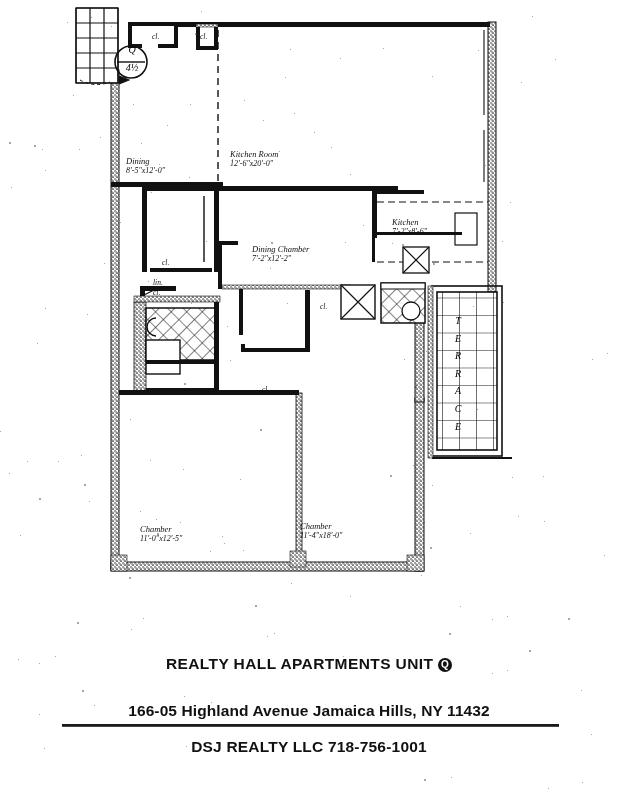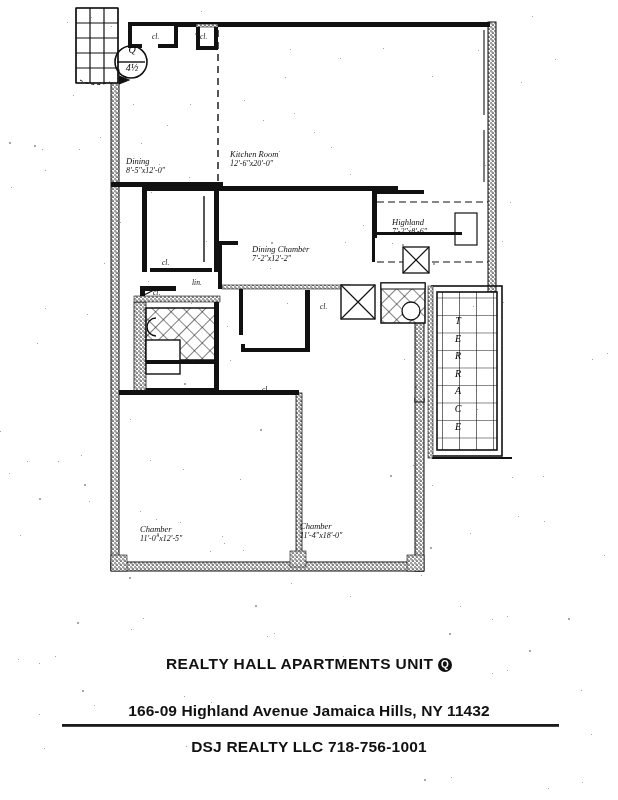--- a/index.html
+++ b/index.html
@@ -195,38 +195,38 @@
   <div class="rm">Kitchen Room</div>
   <div class="dim">12'-6"x20'-0"</div>
 </div>
 
 <div class="lbl" style="left:252px;top:245px;">
   <div class="rm">Dining Chamber</div>
   <div class="dim">7'-2"x12'-2"</div>
 </div>
 
 <div class="lbl" style="left:392px;top:218px;">
-  <div class="rm">Highland</div>
+  <div class="rm">Kitchen</div>
   <div class="dim">7'-2"x8'-6"</div>
 </div>
 
 <div class="lbl" style="left:140px;top:525px;">
   <div class="rm">Chamber</div>
   <div class="dim">11'-0"x12'-5"</div>
 </div>
 
 <div class="lbl" style="left:300px;top:522px;">
   <div class="rm">Chamber</div>
   <div class="dim">11'-4"x18'-0"</div>
 </div>
 
 <div class="cl" style="left:152px;top:32px;">cl.</div>
 <div class="cl" style="left:200px;top:32px;">cl.</div>
 <div class="cl" style="left:162px;top:258px;">cl.</div>
-<div class="cl" style="left:153px;top:278px;margin-left:39px;">lin.</div>
+<div class="cl" style="left:153px;top:278px;">lin.</div>
 <div class="cl" style="left:153px;top:288px;">cl.</div>
 <div class="cl" style="left:320px;top:302px;">cl.</div>
 <div class="cl" style="left:262px;top:385px;">cl.</div>
 
 <div style="position:absolute;left:120px;top:44px;width:24px;text-align:center;
             font-family:'Liberation Serif',serif;font-style:italic;font-size:10px;">Q</div>
 <div style="position:absolute;left:118px;top:62px;width:28px;text-align:center;
             font-family:'Liberation Serif',serif;font-style:italic;font-size:10px;">4½</div>
 
 <div id="terrace-letters" style="position:absolute;left:450px;top:312px;width:16px;text-align:center;
@@ -237,21 +237,21 @@
     <div>R</div>
     <div>A</div>
     <div>C</div>
     <div>E</div>
   </div>
 
 <div class="cap" id="title-line">
   <span>REALTY HALL APARTMENTS  UNIT </span><span class="badge">Q</span>
 </div>
 
-<div class="cap" id="addr-line">166-09 Highland Avenue Jamaica Hills, NY 11432</div>
+<div class="cap" id="addr-line">166-05 Highland Avenue Jamaica Hills, NY 11432</div>
 
 <div class="rule" id="rule-top"></div>
 <div class="rule" id="rule-bot"></div>
 
 <div class="cap" id="realty-line">DSJ REALTY LLC 718-756-1001</div>
 
 <div class="speck" style="width: 1px; height: 1px; left: 492px; top: 673px;"></div>
 <div class="speck" style="width: 2px; height: 2px; left: 34px; top: 145px;"></div>
 <div class="speck" style="width: 1px; height: 1px; left: 287px; top: 303px;"></div>
 <div class="speck" style="width: 1px; height: 1px; left: 350px; top: 596px;"></div>

